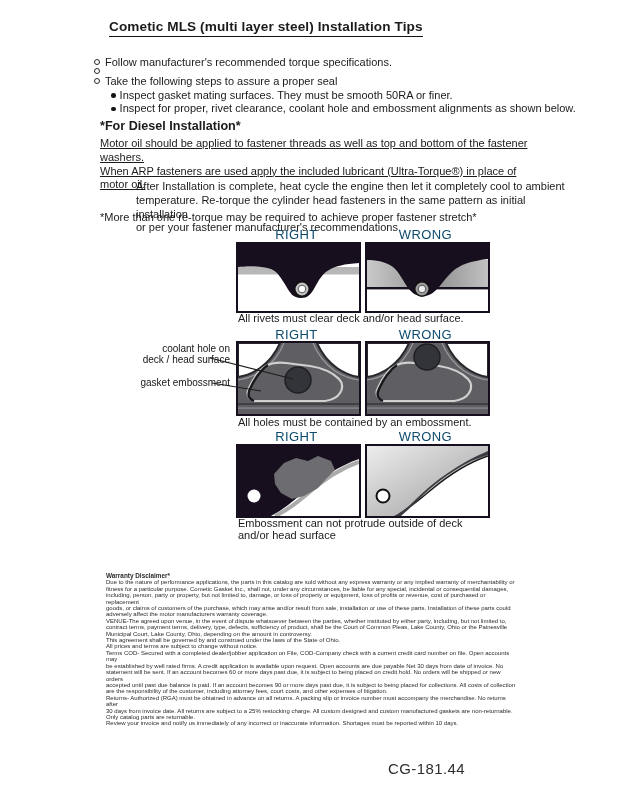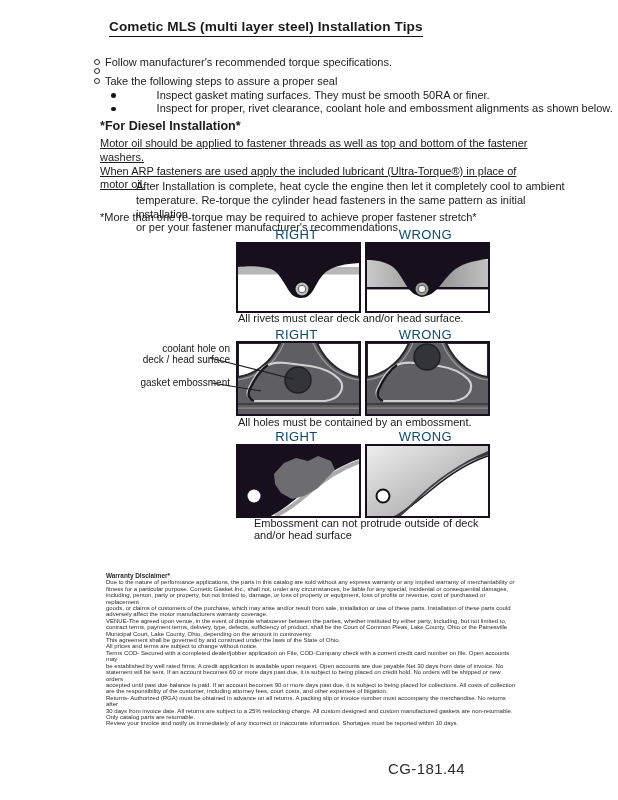--- a/index.html
+++ b/index.html
@@ -4,21 +4,21 @@
 <style>
   html,body{margin:0;padding:0;background:#fff;}
   body{width:618px;height:800px;position:relative;overflow:hidden;
        font-family:"Liberation Sans","DejaVu Sans",sans-serif;color:#1b1b1b;
        -webkit-font-smoothing:antialiased;}
   .abs{position:absolute;}
   .title{left:100px;top:19px;font-size:13.6px;font-weight:bold;
          border-bottom:1.6px solid #121212;padding-bottom:2px;letter-spacing:.1px;margin-left:9px;}
   .bullets{left:94px;top:44px;font-size:11px;line-height:13.4px;white-space:nowrap;margin-top:12px;}
   .b-item{display:flex;align-items:baseline;}
-  .b-item.sub{margin-left:17px;gap:37px;}
+  .b-item.sub{margin-left:17px;}
   .ob{flex:none;width:4px;height:4px;border:1px solid #2a2a2a;border-radius:50%;
       margin-right:5px;position:relative;top:-1.5px;}
   .fb{flex:none;width:4.6px;height:4.6px;background:#141414;border-radius:50%;
       margin-right:4px;position:relative;top:-1px;}
   .diesel-h{left:100px;top:119px;font-size:12.6px;font-weight:bold;}
   .para{left:100px;width:440px;font-size:11px;line-height:13.8px;white-space:pre-line;}
   .p1{top:137px;text-decoration:underline;} .p2{top:180px;margin-left:36px;} .p3{top:211px;}
   .dg-h{width:121px;text-align:center;font-size:13px;letter-spacing:.4px;color:#0c4a6e;}
   .dg-box{width:121px;border:2.4px solid var(--ink,#170f1d);display:block;background:#fff;}
   .cap{font-size:11px;line-height:12.4px;white-space:pre-line;}
@@ -153,21 +153,21 @@
         <stop offset="1" stop-color="#9b9b9b"></stop>
     </linearGradient>
   </defs>
   <rect width="121" height="70" fill="#ffffff"></rect>
   <path d="M0,0 H121 V10 C100,17 82,29 64,44 C51,55 42,62 30,70 L0,70 Z" fill="url(#g3)"></path>
   <path d="M121,10 C100,17 82,29 64,44 C51,55 42,62 30,70" fill="none" stroke="#1a1a1a" stroke-width="1.5"></path>
   <path d="M121,5 C94,16 68,34 46,56 C39,63 33,67 27,70 L34,70 C40,65 48,57 56,49 C77,30 99,15 121,9 Z" fill="#3c3c42"></path>
   <circle cx="16" cy="50" r="6.5" fill="#ffffff" stroke="#111111" stroke-width="2"></circle>
 </svg>
 
-<div class="abs cap" style="left:238px;top:517px;width:230px;margin-left:16px;">Embossment can not protrude outside of deck
+<div class="abs cap" style="left:238px;top:517px;width:230px;">Embossment can not protrude outside of deck
 and/or head surface</div>
 
 <div class="abs footer">
   <p class="fh">Warranty Disclaimer*</p>
   <p class="mt-s">Due to the nature of performance applications, the parts in this catalog are sold without any express warranty or any implied warranty of merchantability or
 fitness for a particular purpose.  Cometic Gasket Inc., shall not, under any circumstances, be liable for any special, incidental or consequential damages,
 including, person, party or property, but not limited to, damage, or loss of property or equipment, loss of profits or revenue, cost of purchased or replacement
 goods, or claims of customers of the purchase, which may arise and/or result from sale, installation or use of these parts.  Installation of these parts could
 adversely affect the motor manufacturers warranty coverage.</p>
   <p class="mt-m">VENUE-The agreed upon venue, in the event of dispute whatsoever between the parties, whether instituted by either party, including, but not limited to,

